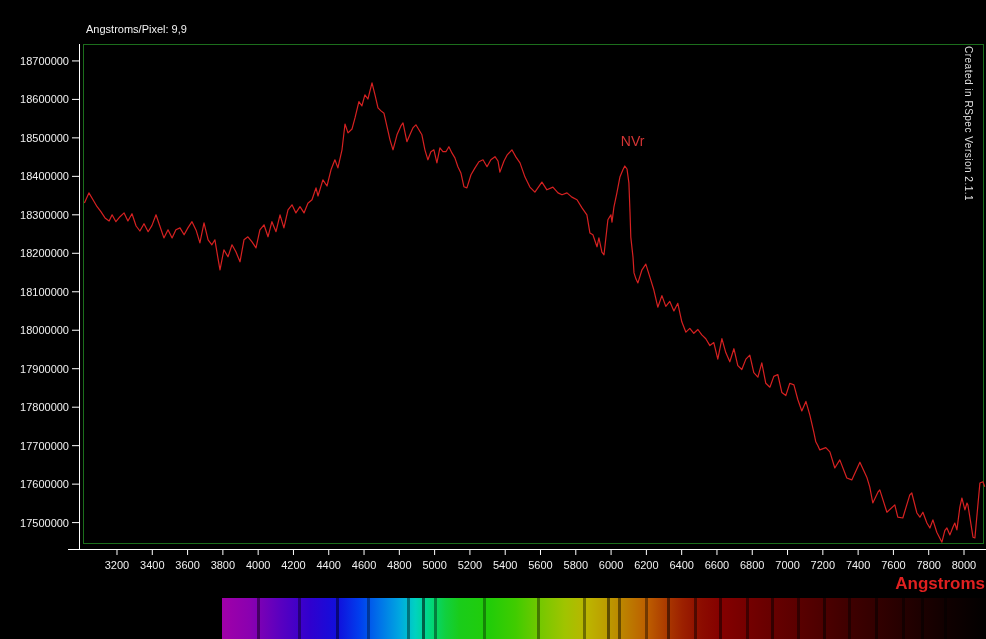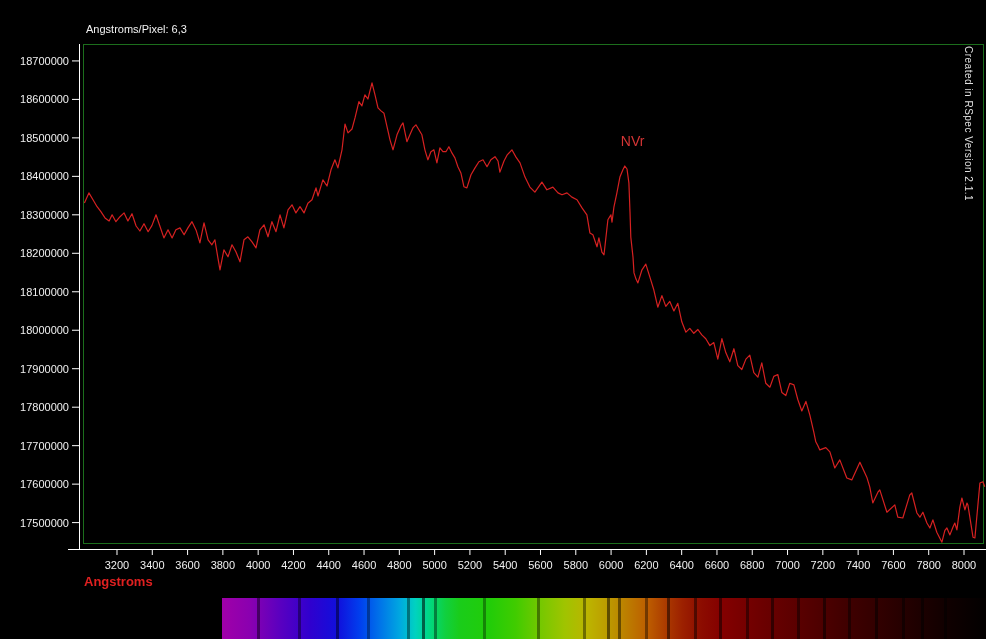--- a/index.html
+++ b/index.html
@@ -1,31 +1,31 @@
 <!DOCTYPE html>
 <html><head>
 <meta charset="utf-8">
 <style>
   html,body{margin:0;padding:0;background:#000;}
   .screen{position:relative;width:986px;height:639px;background:#000;overflow:hidden;
           font-family:"Liberation Sans",sans-serif;}
   .scale-label{position:absolute;left:86px;top:23px;color:#f2f2f2;font-size:11px;}
   .watermark{position:absolute;left:963px;top:46px;height:520px;color:#e0e0e0;font-size:10px;
              writing-mode:vertical-rl;letter-spacing:.5px;white-space:nowrap;}
-  .xaxis-title{position:absolute;left:84px;top:574px;width:901px;text-align:left;
-               color:#e02020;font-size:13px;font-weight:bold;}
+  .xaxis-title{position:absolute;left:84px;top:574px;width:901px;text-align:right;
+               color:#e02020;font-size:17px;font-weight:bold;}
   svg.plot{position:absolute;left:0;top:0;}
   .colorbar{position:absolute;left:222px;top:598px;width:764px;height:41px;}
   .absline{position:absolute;top:0;height:100%;width:3px;background:#000;}
 </style>
 </head>
 <body>
 
 <div class="screen">
-  <div class="scale-label">Angstroms/Pixel: 6,3</div>
+  <div class="scale-label">Angstroms/Pixel: 9,9</div>
 
   <svg class="plot" id="plot" width="986" height="639">
       <rect x="83.5" y="44.5" width="900" height="499" fill="none" stroke="#1c6e1c" stroke-width="1"></rect>
       <line x1="79.5" y1="44" x2="79.5" y2="549" stroke="#ffffff" stroke-width="1"></line>
       <line x1="68" y1="549.5" x2="986" y2="549.5" stroke="#ffffff" stroke-width="1"></line>
       <line x1="72" y1="60.92824427480916" x2="79" y2="60.92824427480916" stroke="#ffffff" stroke-width="1"></line>
       <text x="69" y="64.92824427480916" text-anchor="end" fill="#f0f0f0" font-size="11" font-family="&quot;Liberation Sans&quot;,sans-serif">18700000</text>
       <line x1="72" y1="99.40152671755726" x2="79" y2="99.40152671755726" stroke="#ffffff" stroke-width="1"></line>
       <text x="69" y="103.40152671755726" text-anchor="end" fill="#f0f0f0" font-size="11" font-family="&quot;Liberation Sans&quot;,sans-serif">18600000</text>
       <line x1="72" y1="137.87480916030535" x2="79" y2="137.87480916030535" stroke="#ffffff" stroke-width="1"></line>

